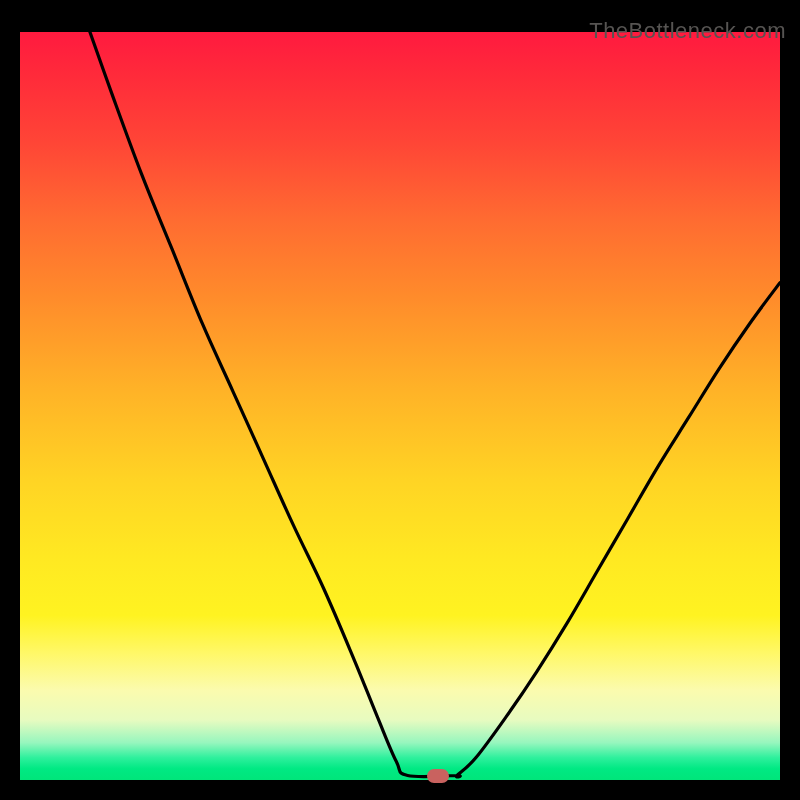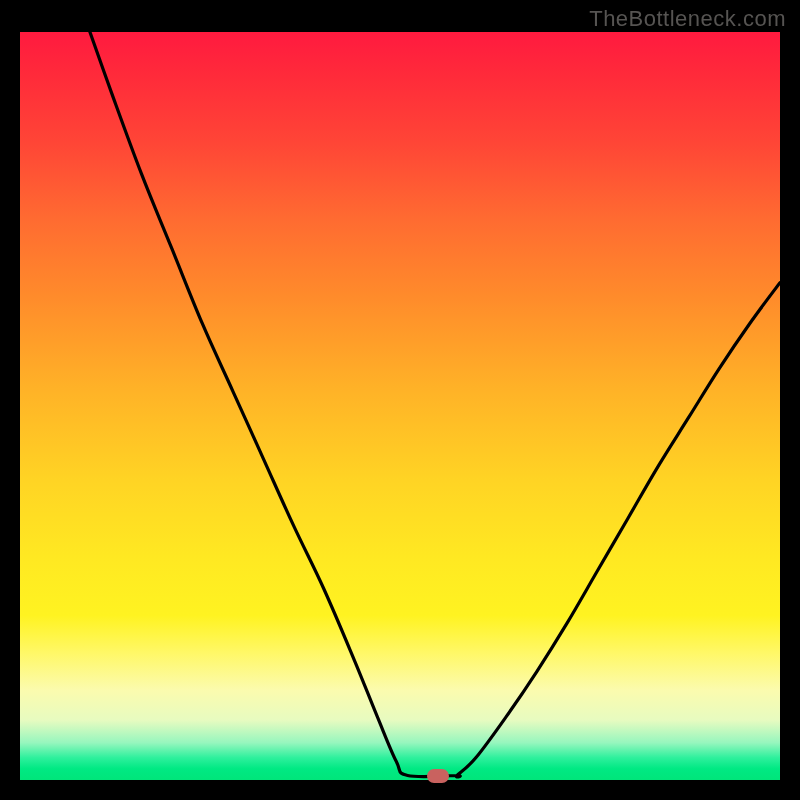--- a/index.html
+++ b/index.html
@@ -11,21 +11,21 @@
     overflow: hidden;
   }
   .outer {
     position: relative;
     width: 800px;
     height: 800px;
     background: #000000;
   }
   .watermark {
     position: absolute;
-    top: 6px;
+    top: 18px;
     right: 14px;
     font-family: Arial, Helvetica, sans-serif;
     font-size: 22px;
     font-weight: 500;
     color: #565452;
     letter-spacing: 0.5px;
     z-index: 10;
   }
   .plot-area {
     position: absolute;

